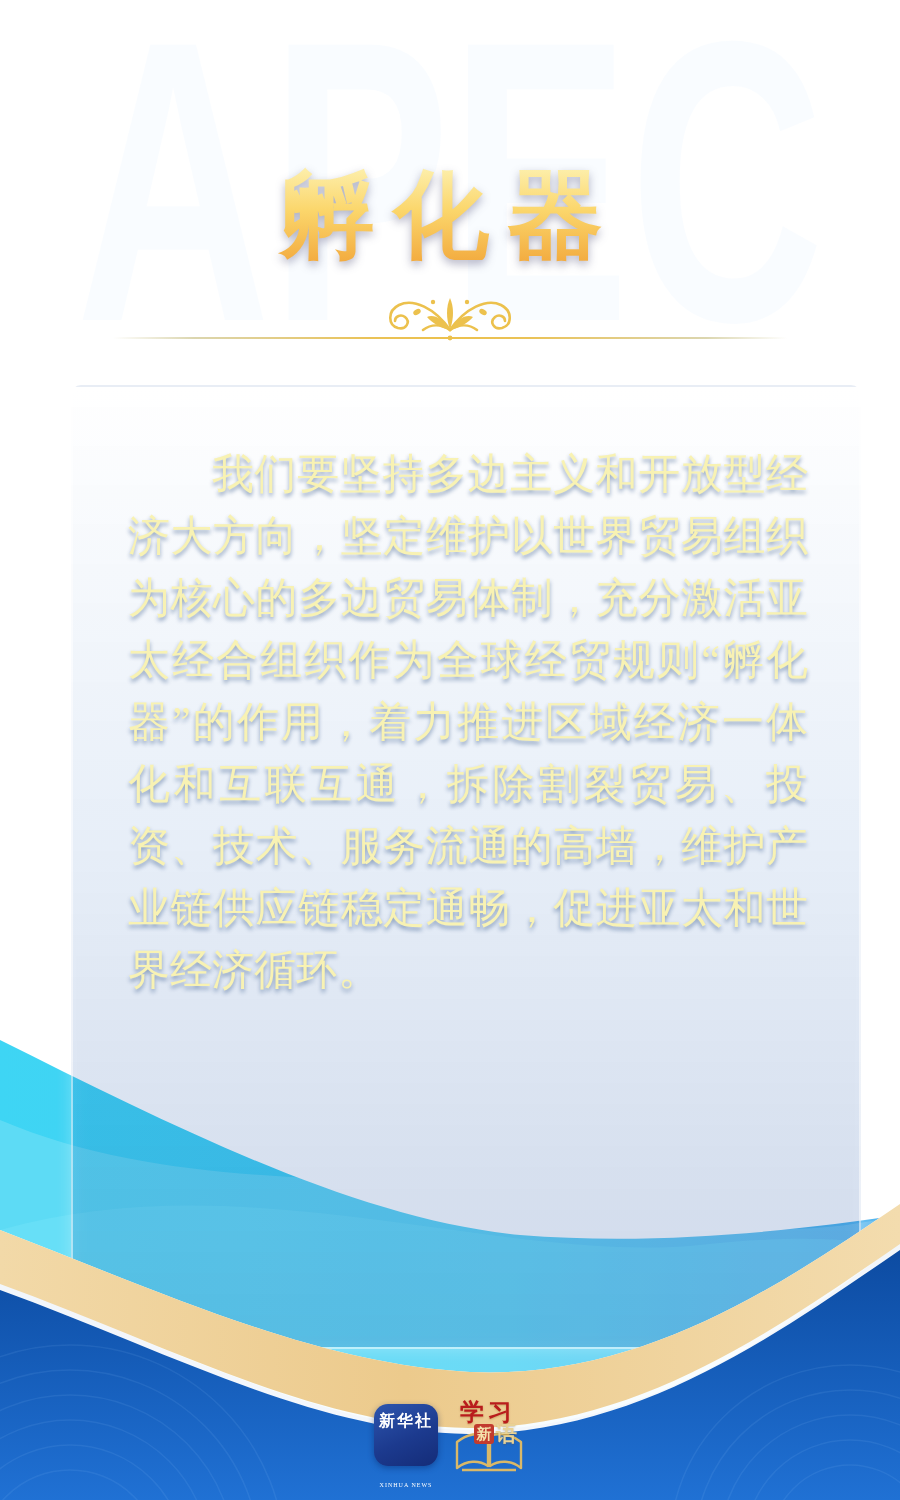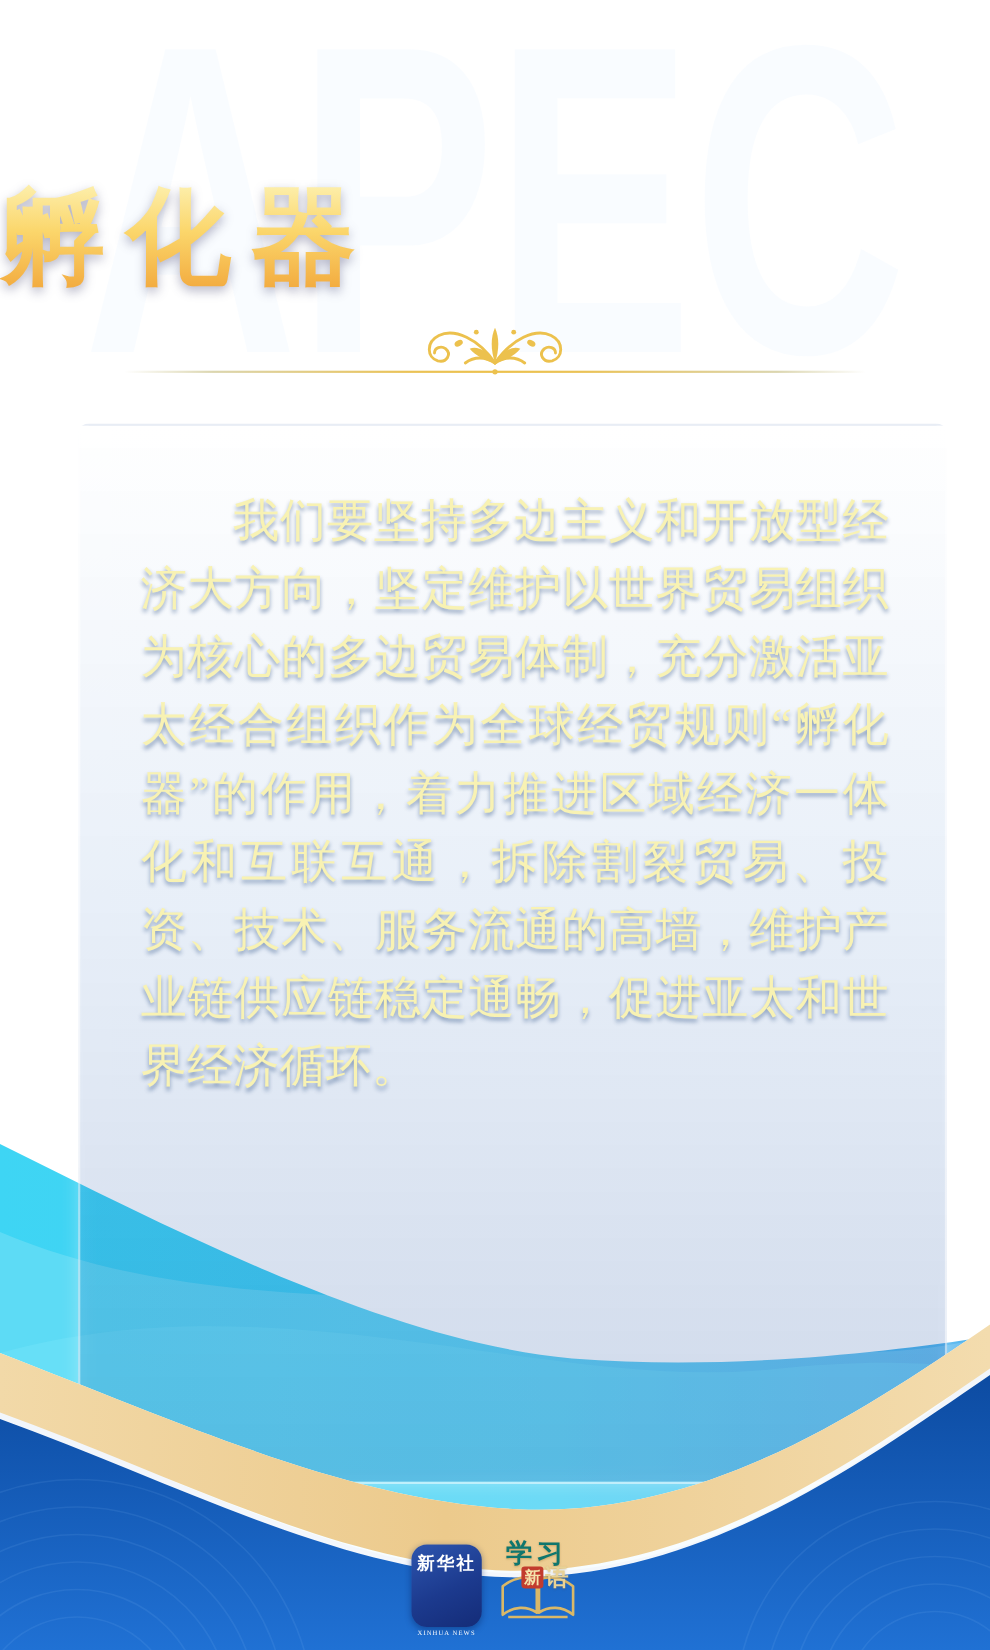--- a/index.html
+++ b/index.html
@@ -3,21 +3,21 @@
 <meta charset="utf-8">
 <style>
   html,body{margin:0;padding:0;}
   body{width:900px;height:1500px;overflow:hidden;font-family:"Liberation Sans",sans-serif;}
   .poster{position:relative;width:900px;height:1500px;overflow:hidden;
     background:linear-gradient(180deg,#0c50a4 0%,#11straight 0%,#1159ad 12%,#1a67c2 24%,#2b7fd9 40%,#3f97e8 54%,#56b2ef 68%,#4cc2f0 80%,#43ccf2 88%);}
   
   .watermark{position:absolute;top:0;left:0;z-index:1;}
   .watermark text{fill:rgba(210,232,255,0.13);font-family:"Liberation Sans",sans-serif;font-weight:bold;}
   
-  .title{position:absolute;top:152px;left:0;width:900px;z-index:2;
+  .title{position:absolute;top:152px;left:0;width:900px;text-align:center;z-index:2;
     font-family:"Liberation Serif",serif;font-weight:800;font-size:96px;letter-spacing:18px;
     background:linear-gradient(180deg,#fdf2b4 8%,#fbd66b 45%,#f2a83c 88%);
     -webkit-background-clip:text;background-clip:text;color:transparent;
     filter:drop-shadow(0 4px 5px rgba(40,40,90,0.35));}
   
   .divider-line{position:absolute;top:337px;left:113px;width:674px;height:2px;z-index:2;
     background:linear-gradient(90deg,rgba(232,188,69,0) 0%,rgba(190,180,110,0.55) 12%,rgba(232,188,69,0.9) 38%,#ecc14d 50%,rgba(232,188,69,0.9) 62%,rgba(190,180,110,0.55) 88%,rgba(232,188,69,0) 100%);}
   .flourish{position:absolute;top:290px;left:375px;z-index:3;}
   
   .quote-card{position:absolute;left:71px;top:385px;width:790px;height:964px;z-index:4;
@@ -29,28 +29,28 @@
     font-size:42px;line-height:62px;color:#f8f2b3;text-indent:2em;text-align:justify;
     text-shadow:0 3px 4px rgba(10,50,110,0.45);}
   .attribution{margin-top:42px;text-align:right;color:#ffffff;
     font-family:"DejaVu Serif",serif;font-size:36px;line-height:64px;
     text-shadow:0 2px 5px rgba(20,70,140,0.6);}
   
   .waves-under{position:absolute;left:0;top:1000px;z-index:3;}
   .waves-over{position:absolute;left:0;top:1000px;z-index:5;}
   
   .logos{position:absolute;left:0;top:1398px;width:900px;height:86px;z-index:6;display:flex;justify-content:center;gap:14px;}
-  .xinhua-logo{width:64px;height:75px;border-radius:14px;margin-top:6px;
+  .xinhua-logo{width:64px;height:62px;border-radius:14px;margin-top:6px;
     background:linear-gradient(155deg,#2d55ae 0%,#1c3a8e 55%,#142c78 100%);
     box-shadow:0 2px 6px rgba(0,30,90,0.4);display:flex;flex-direction:column;align-items:center;gap:48px;}
   .xinhua-cn{color:#ffffff;font-weight:bold;font-size:16px;letter-spacing:2px;margin-top:7px;font-family:"Liberation Sans",sans-serif;}
   .xinhua-en{color:#ffffff;font-size:6px;letter-spacing:1px;margin-top:2px;font-family:"Liberation Serif",serif;}
   .xuexi-logo{position:relative;width:74px;height:78px;}
   .xuexi-top{position:absolute;left:8px;top:-2px;font-family:"Liberation Serif",serif;font-weight:bold;
-    font-size:24px;color:#0f766e;letter-spacing:4px;text-shadow:0 1px 2px rgba(120,70,0,0.3);}
+    font-size:24px;color:#b91c1c;letter-spacing:4px;text-shadow:0 1px 2px rgba(120,70,0,0.3);}
   .xuexi-bottom{position:absolute;left:22px;top:22px;display:flex;align-items:center;gap:2px;}
   .xuexi-seal{display:inline-flex;align-items:center;justify-content:center;width:20px;height:20px;
     background:#c23b2e;border-radius:3px;color:#f4e2ab;font-size:15px;font-weight:bold;font-family:"Liberation Serif",serif;}
   .xuexi-char2{color:#e8d296;font-size:21px;font-weight:bold;font-family:"Liberation Serif",serif;text-shadow:0 1px 2px rgba(120,70,0,0.3);}
 </style>
 </head>
 <body>
 
 <div class="poster">
 

